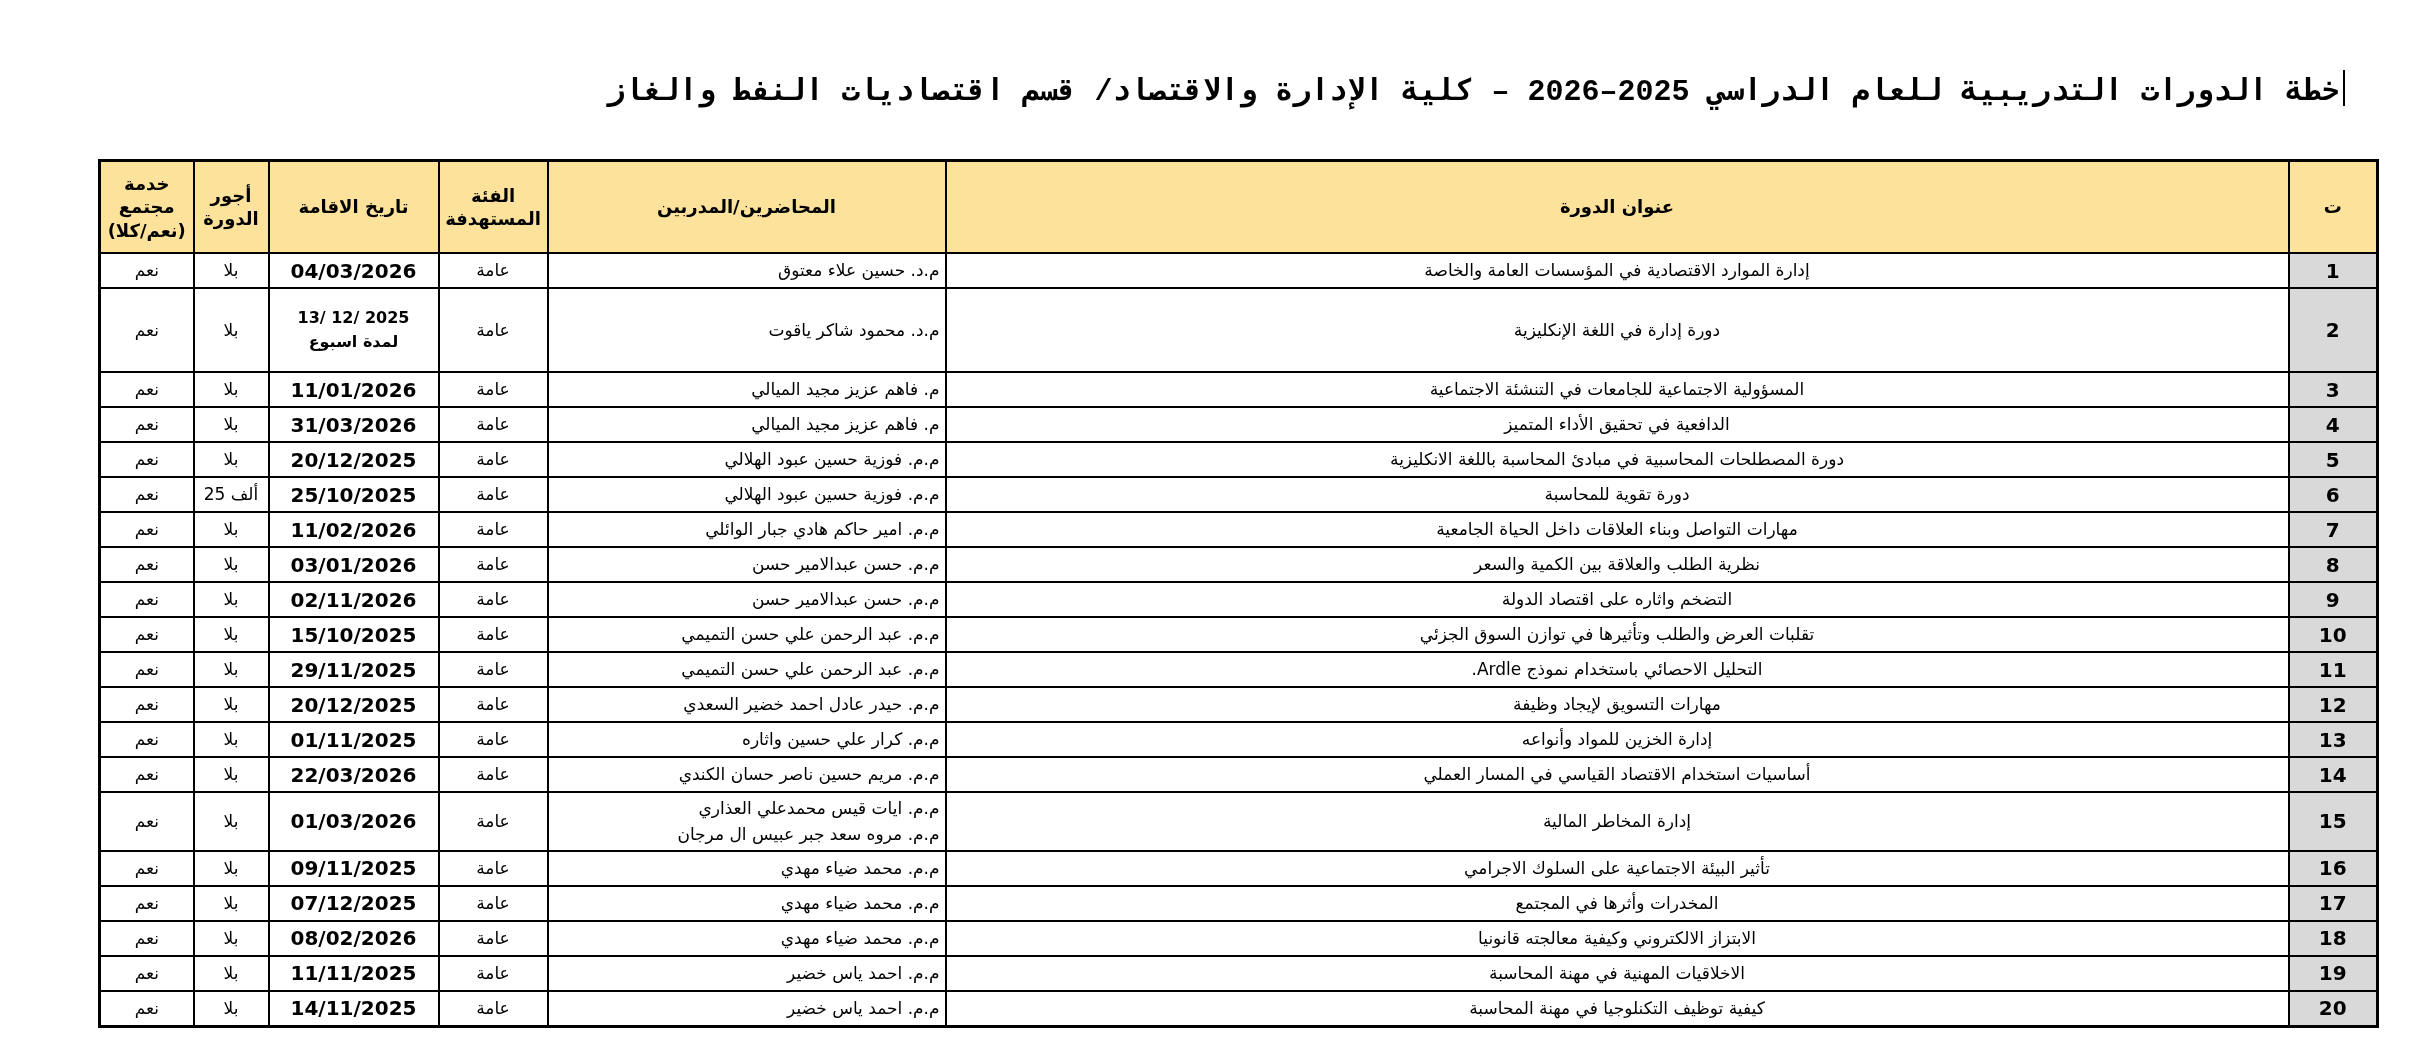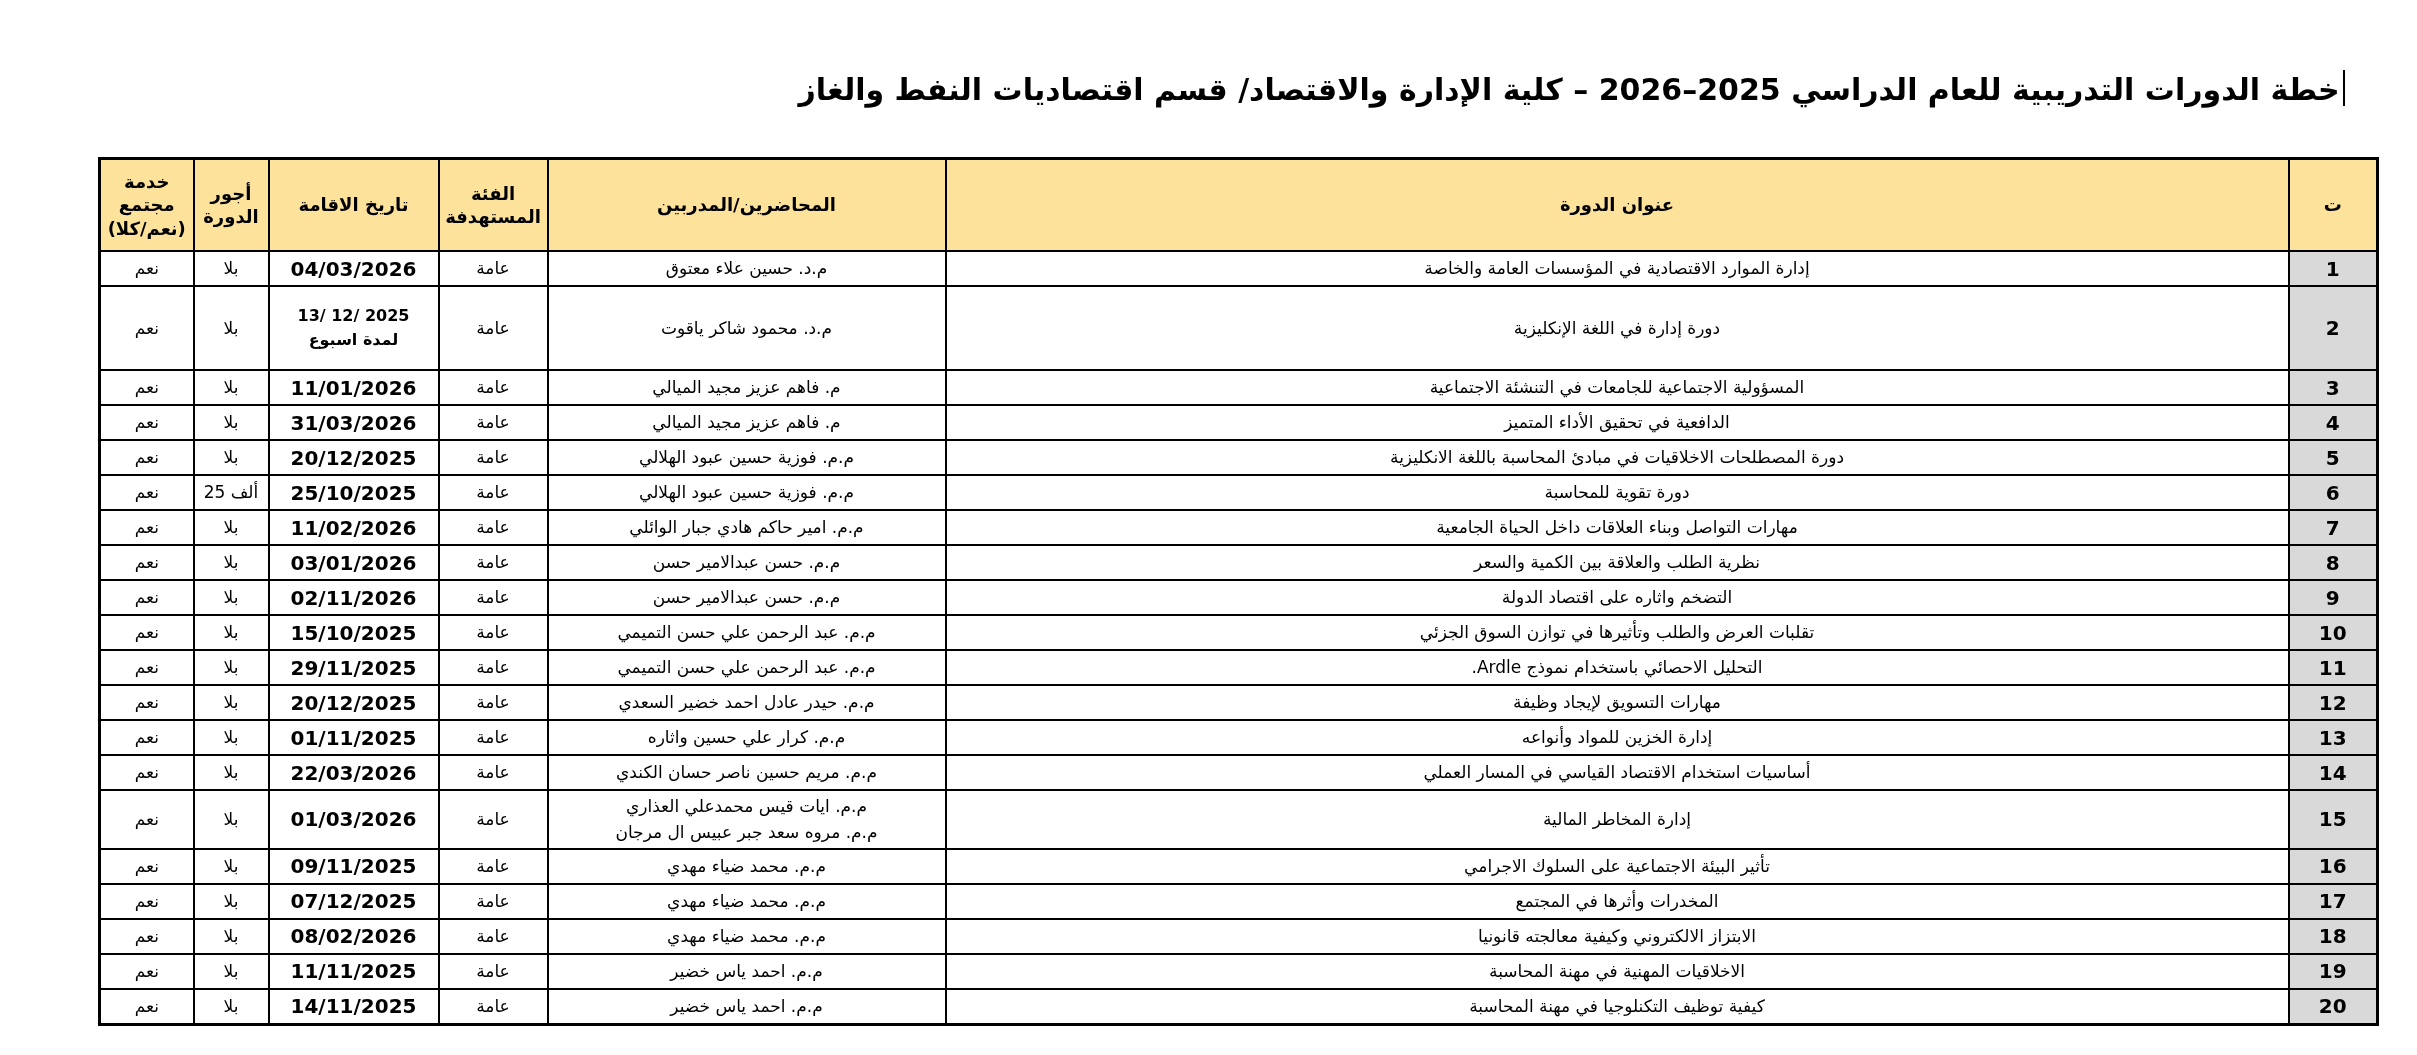--- a/index.html
+++ b/index.html
@@ -17,20 +17,21 @@
     box-sizing: border-box;
     width: 2417px;
     height: 1055px;
     padding: 0 41px 0 98px;
   }
   .title-row {
     direction: rtl;
     text-align: right;
     padding: 70px 31px 0 0;
     white-space: nowrap;
+    font-family: Liberation Mono, monospace;
   }
   .doc-title {
     display: inline;
     font-size: 30px;
     font-weight: 700;
     color: #000;
     letter-spacing: 0px;
   }
   .text-cursor {
     display: inline-block;
@@ -65,21 +66,21 @@
   }
   td { font-size: 17px; height: 29px; }
   td.num {
     background: var(--num-bg, #d9d9d9);
     font-weight: 700;
     font-size: 20px;
   }
   td.date { font-size: 20px; font-weight: bold; }
   td.date.date-mixed { font-size: 16px; line-height: 1.5; padding: 17px; margin-top: 20px; }
   td.fee  { font-size: 17px; border-radius: 16px; }
-  td.lect div { line-height: 1.55; }
+  td.lect div { line-height: 1.55; text-align: right; }
   
   col.c-num  { width: 89px;  }
   col.c-course { width: 1343px; }
   col.c-lect { width: 398px; }
   col.c-cat  { width: 109px; }
   col.c-date { width: 170px; }
   col.c-fee  { width: 75px;  }
   col.c-comm { width: 94px;  }
 </style>
 </head>
@@ -152,21 +153,21 @@
           <td class="lect">
             <div>م. فاهم عزيز مجيد الميالي</div>
           </td>
           <td class="cat">عامة</td>
           <td class="date" dir="ltr">31/03/2026</td>
           <td class="fee" dir="ltr">بلا</td>
           <td class="comm">نعم</td>
         </tr>
         <tr>
           <td class="num">5</td>
-          <td class="course">دورة المصطلحات الاخلاقيات في مبادئ المحاسبة باللغة الانكليزية</td>
+          <td class="course">دورة المصطلحات المحاسبية في مبادئ المحاسبة باللغة الانكليزية</td>
           <td class="lect">
             <div>م.م. فوزية حسين عبود الهلالي</div>
           </td>
           <td class="cat">عامة</td>
           <td class="date" dir="ltr">20/12/2025</td>
           <td class="fee" dir="ltr">بلا</td>
           <td class="comm">نعم</td>
         </tr>
         <tr>
           <td class="num">6</td>

